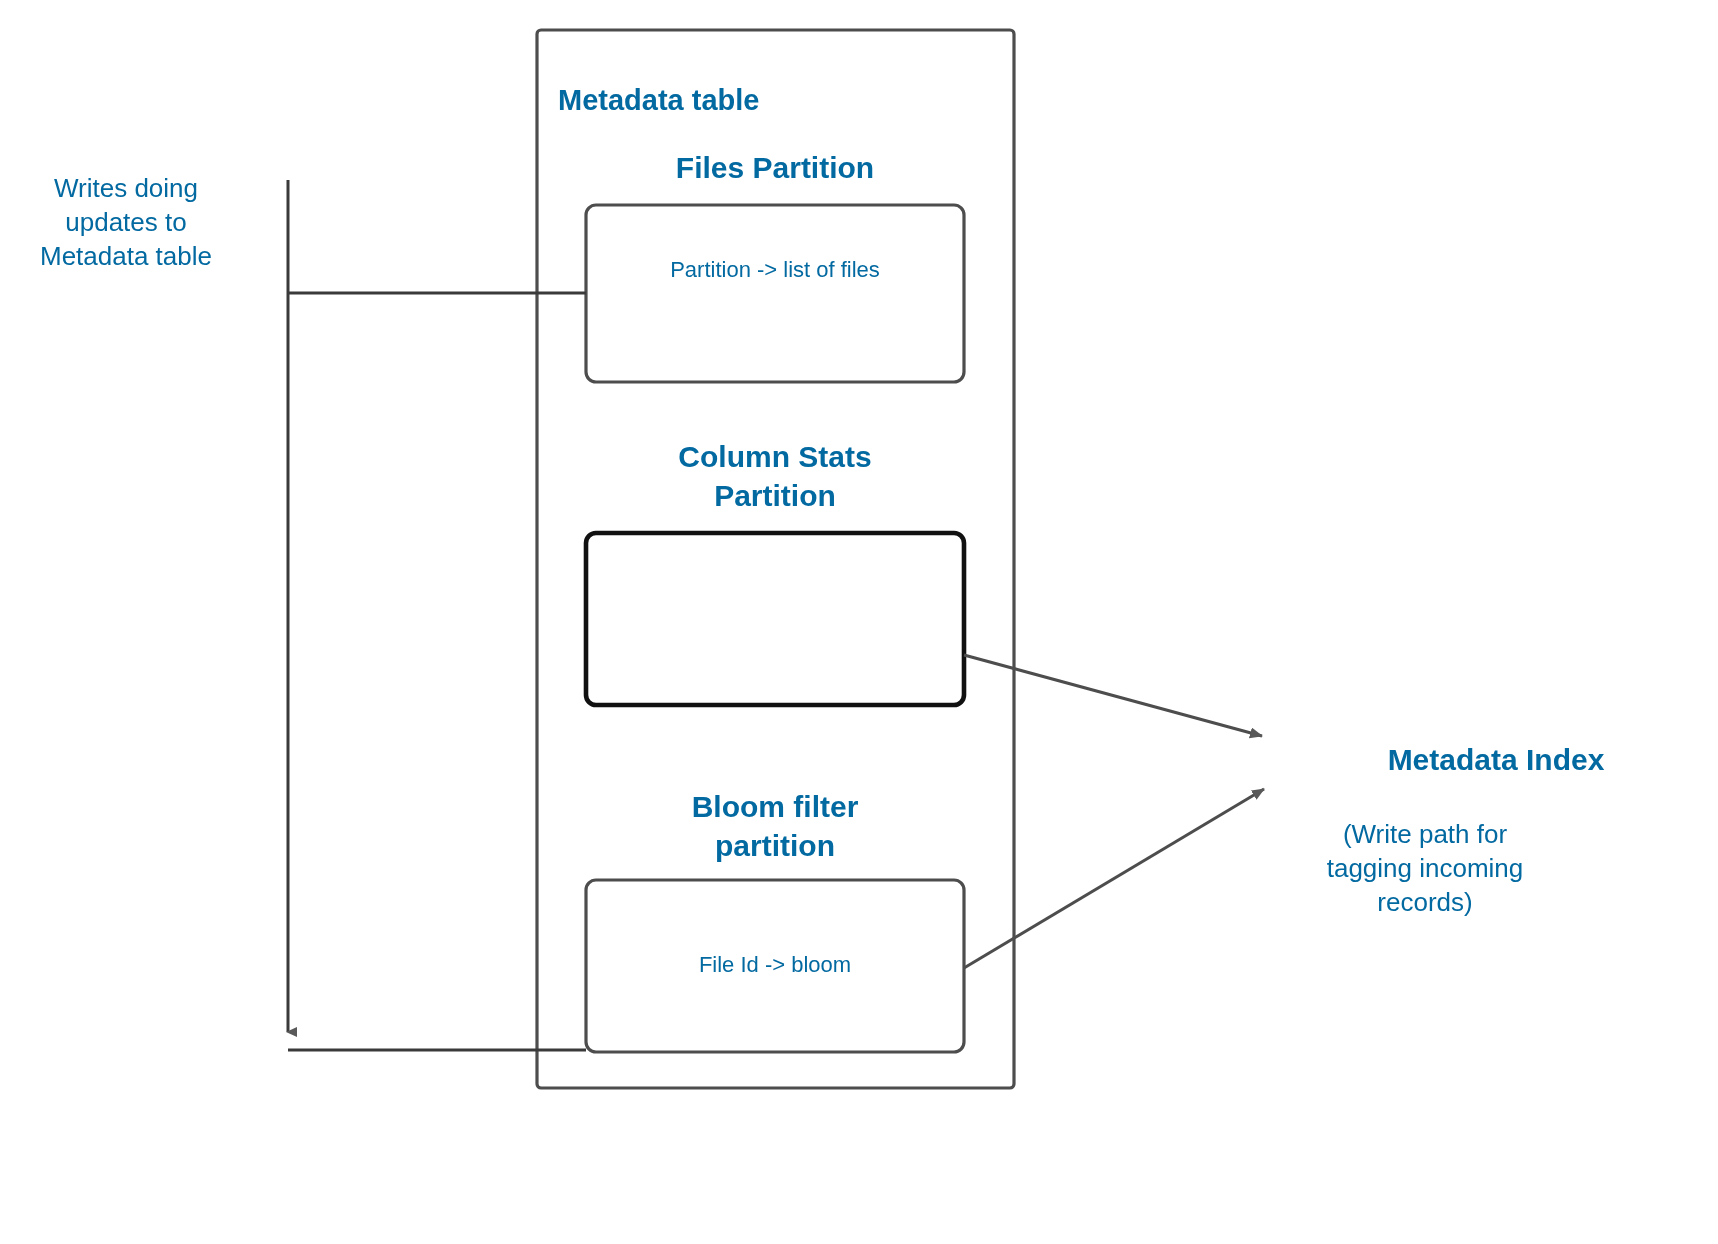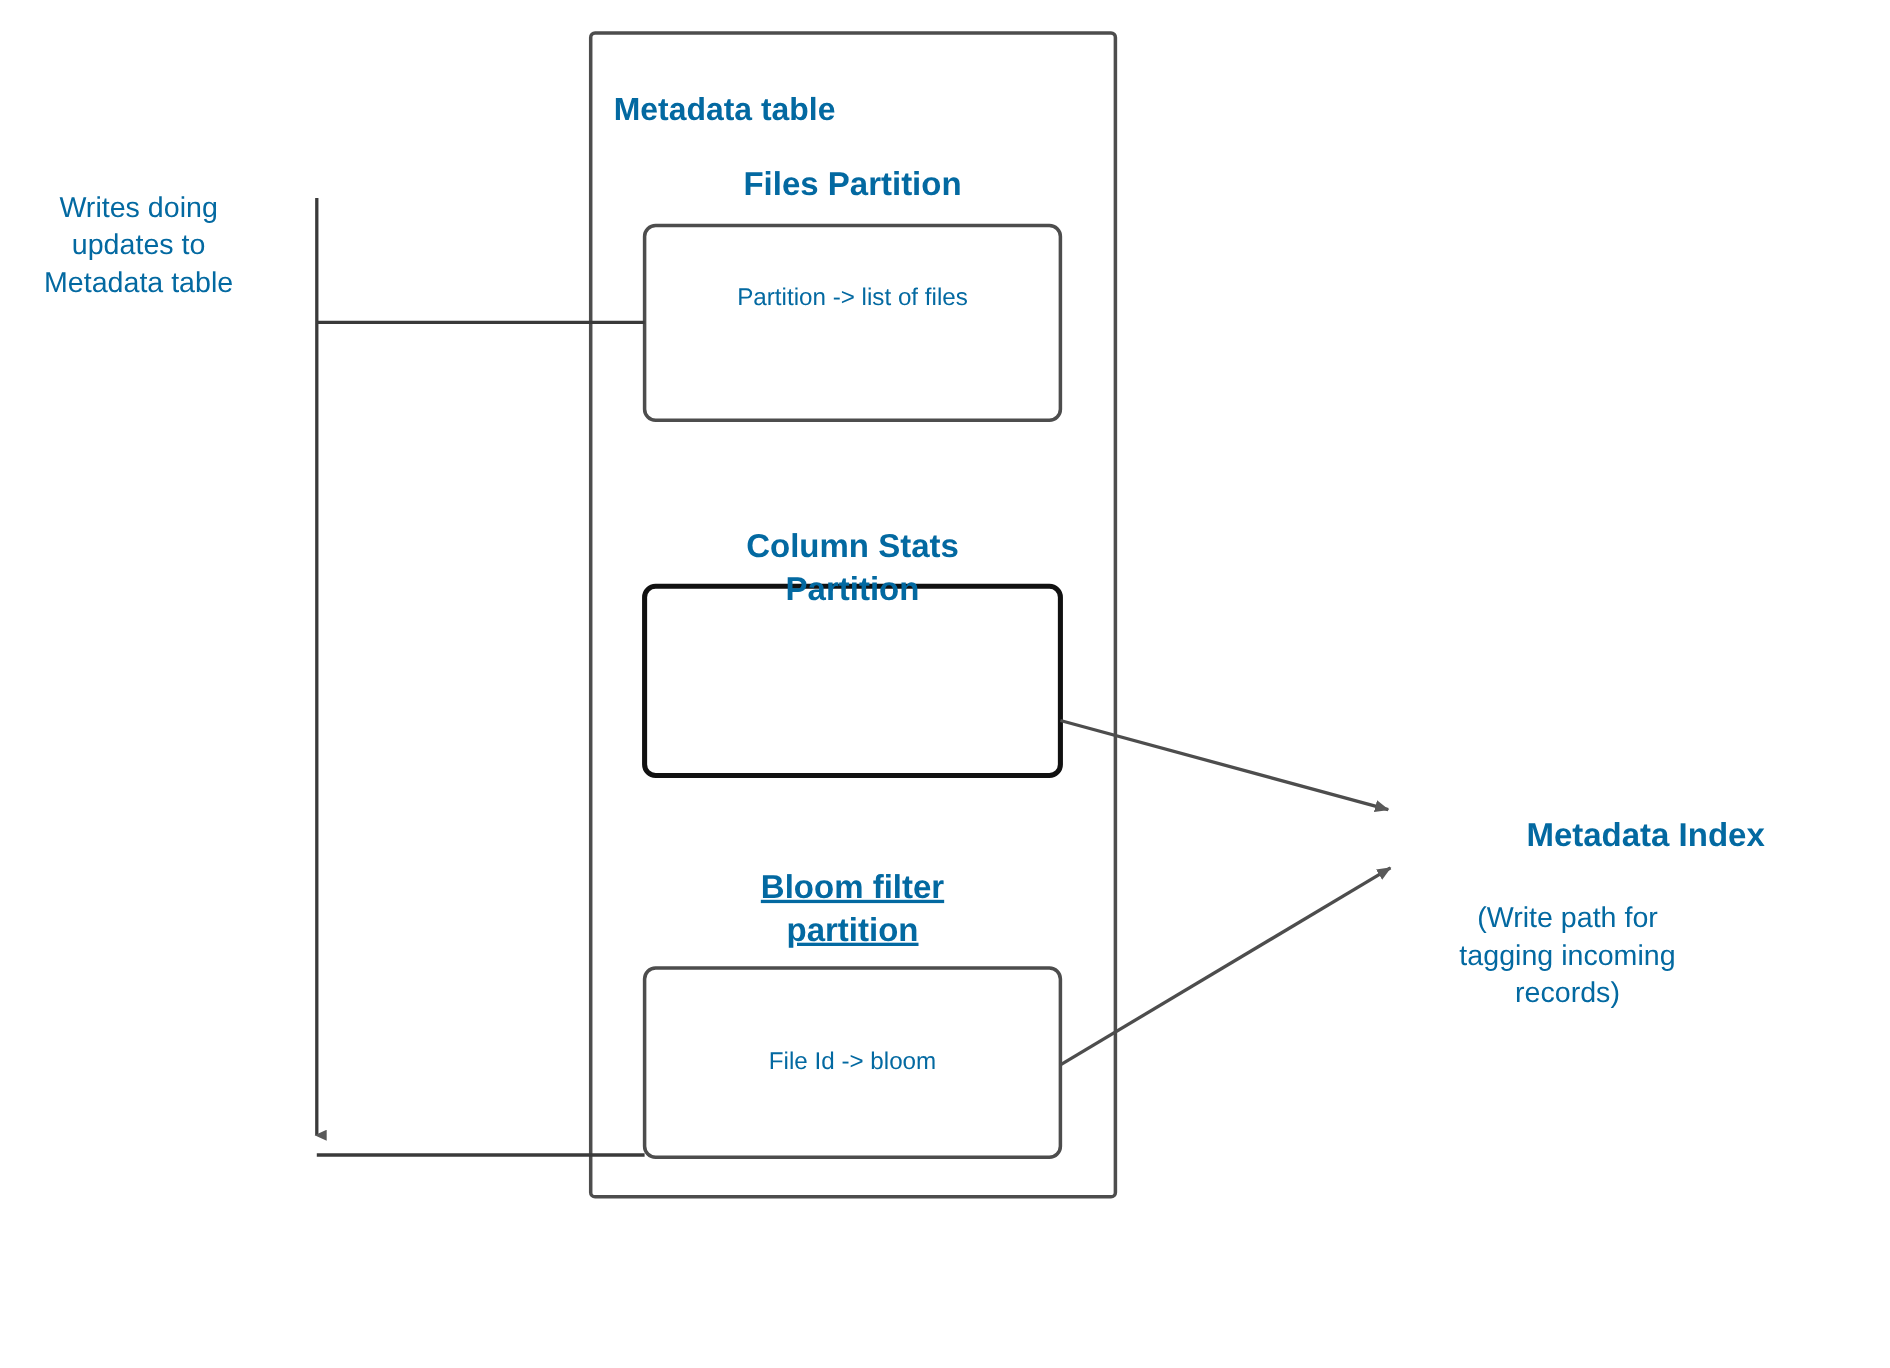--- a/index.html
+++ b/index.html
@@ -89,25 +89,25 @@
   <div class="lbl t-note" style="left:16px; top:158px; width:220px;margin-top:14px;">Writes doing
 updates to
 Metadata table</div>
 
   <div class="lbl t-title" style="left:558px; top:82px; width:300px; text-align:left;">Metadata table</div>
 
   <div class="lbl t-section" style="left:586px; top:148px; width:378px;">Files Partition</div>
 
   <div class="lbl t-box" style="left:596px; top:256px; width:358px;">Partition -&gt; list of files</div>
 
-  <div class="lbl t-section" style="left:586px; top:437px; width:378px;margin-top:40px;">Column Stats
+  <div class="lbl t-section" style="left:586px; top:437px; width:378px;">Column Stats
 Partition</div>
 
 
-  <div class="lbl t-section" style="left:586px; top:787px; width:378px;text-decoration:underline;">Bloom filter
+  <div class="lbl t-section" style="left:586px; top:787px; width:378px;">Bloom filter
 partition</div>
 
   <div class="lbl t-box" style="left:596px; top:951px; width:358px;">File Id -&gt; bloom</div>
 
   <div class="lbl t-index" style="left:1286px; top:740px; width:420px;">Metadata Index</div>
 
   <div class="lbl t-index-note" style="left:1300px; top:818px; width:250px;">(Write path for
 tagging incoming
 records)</div>
 

